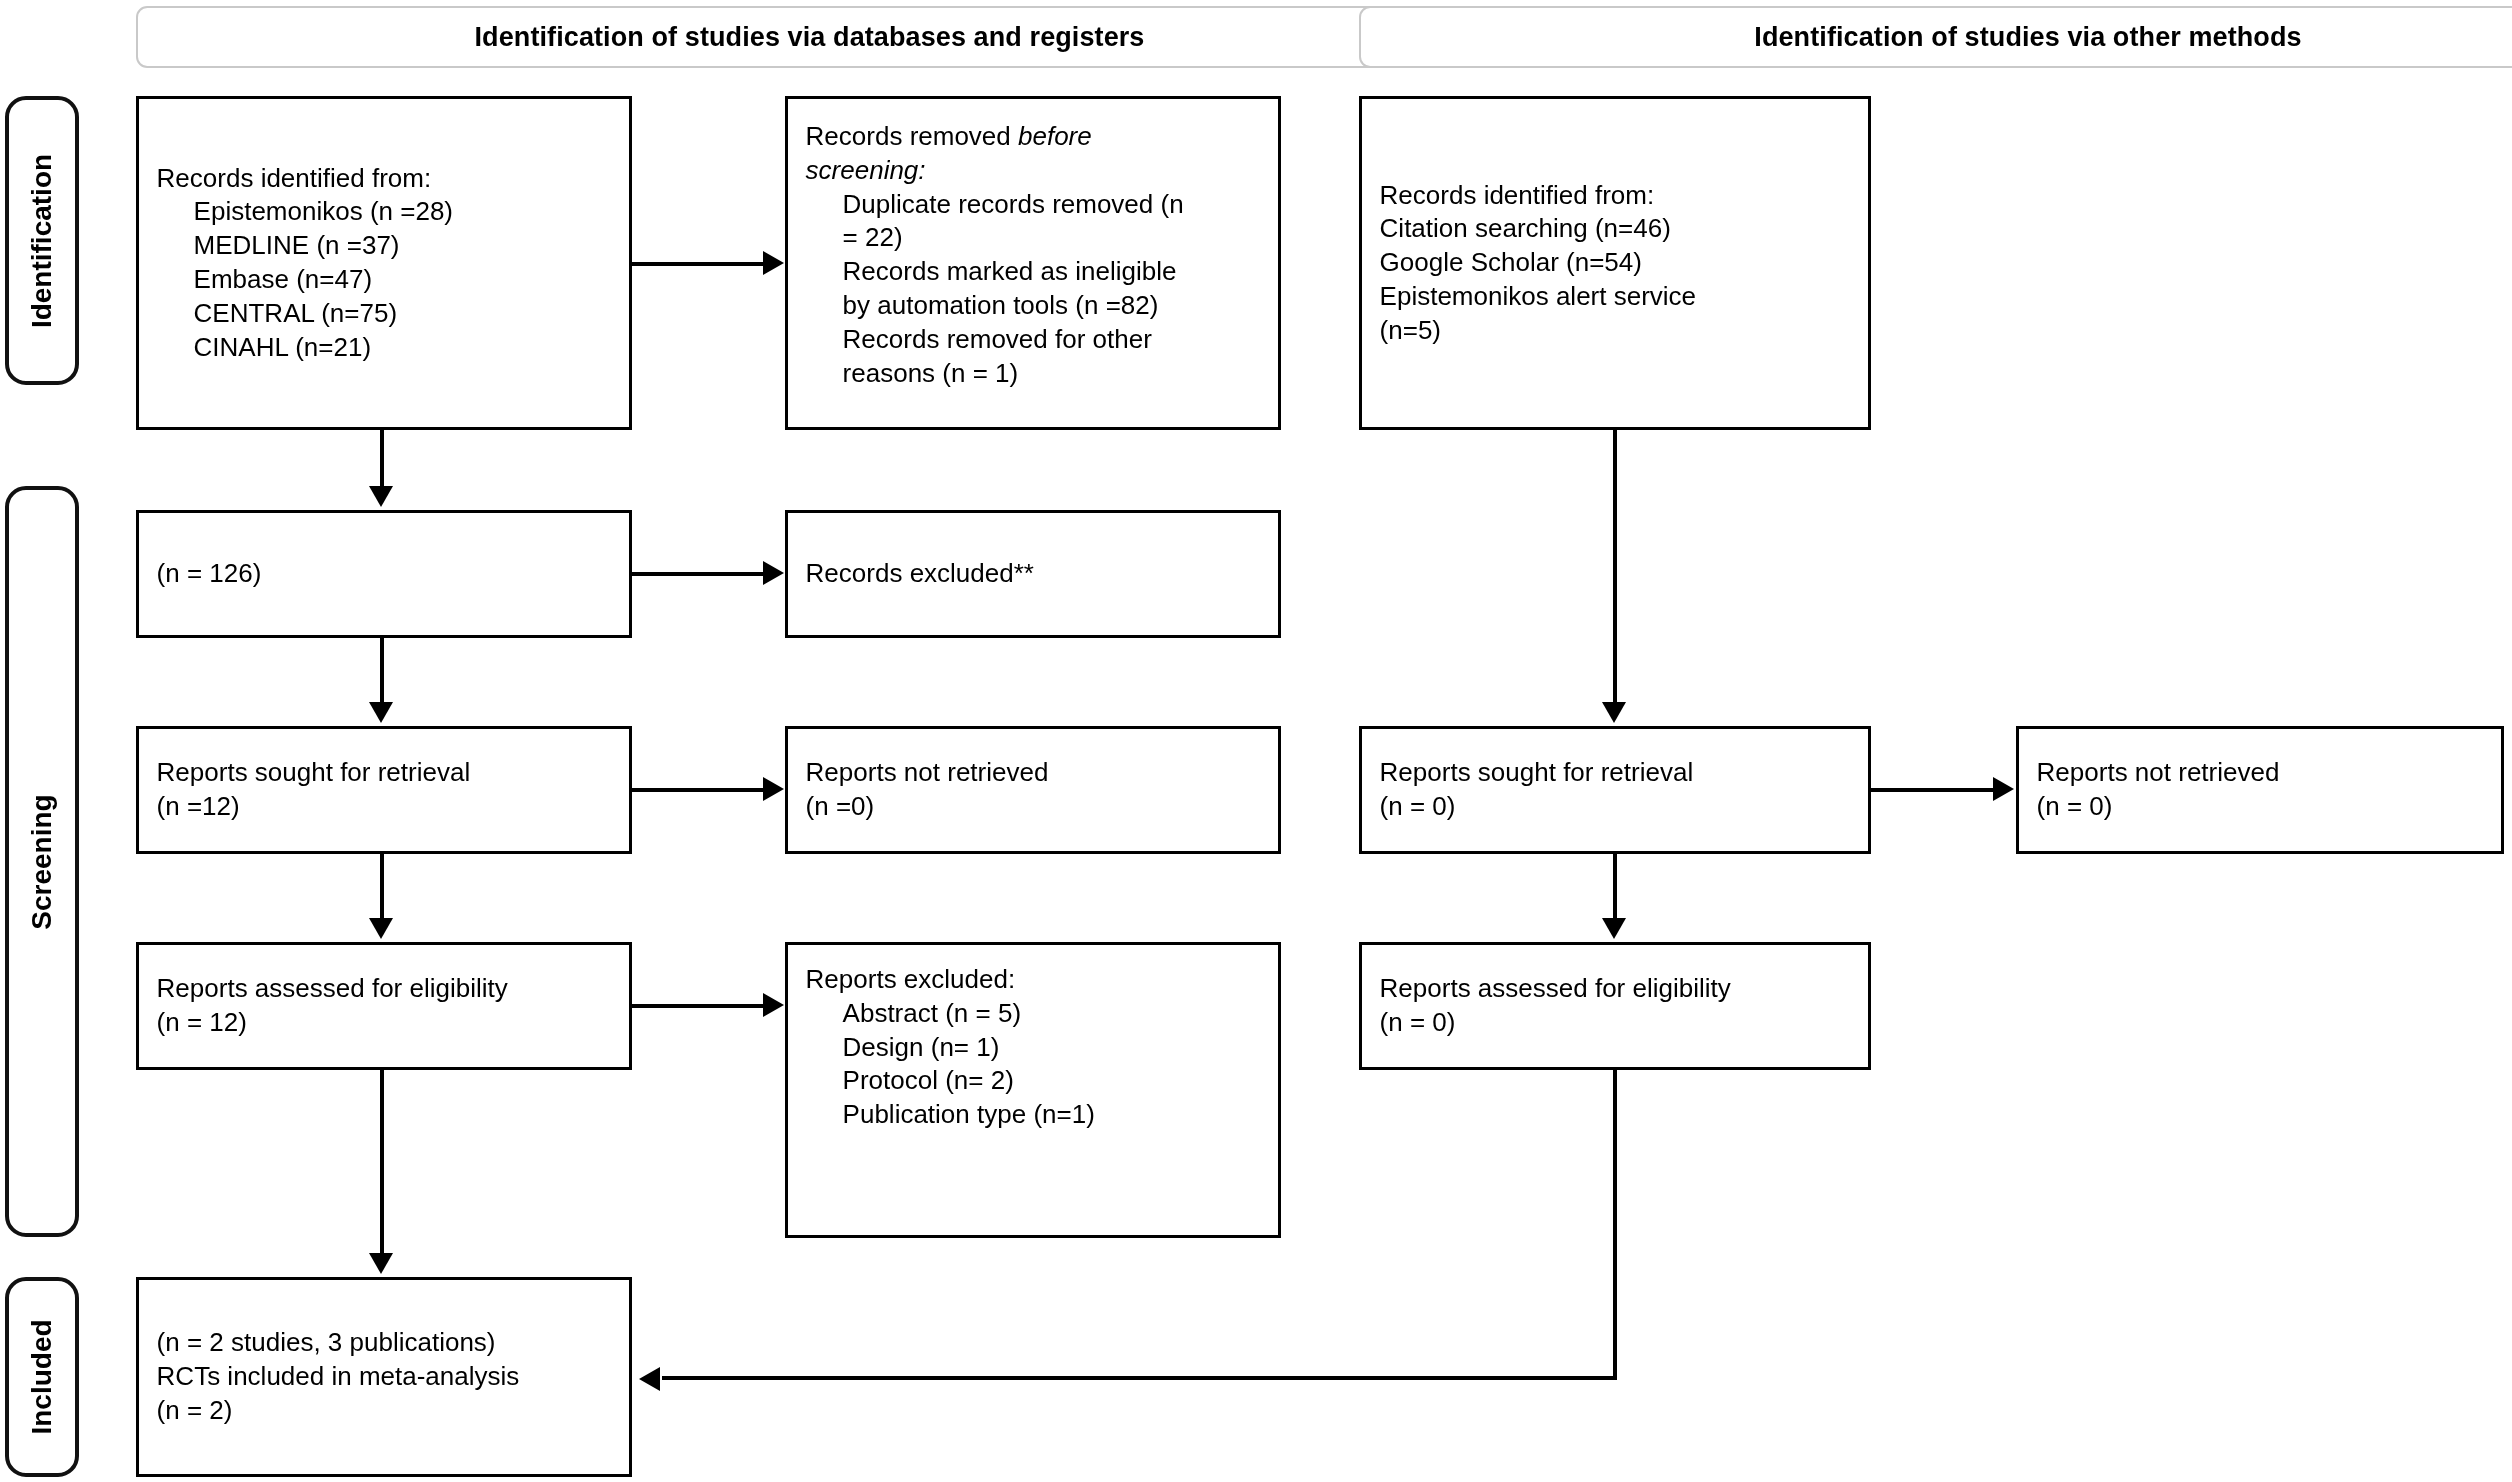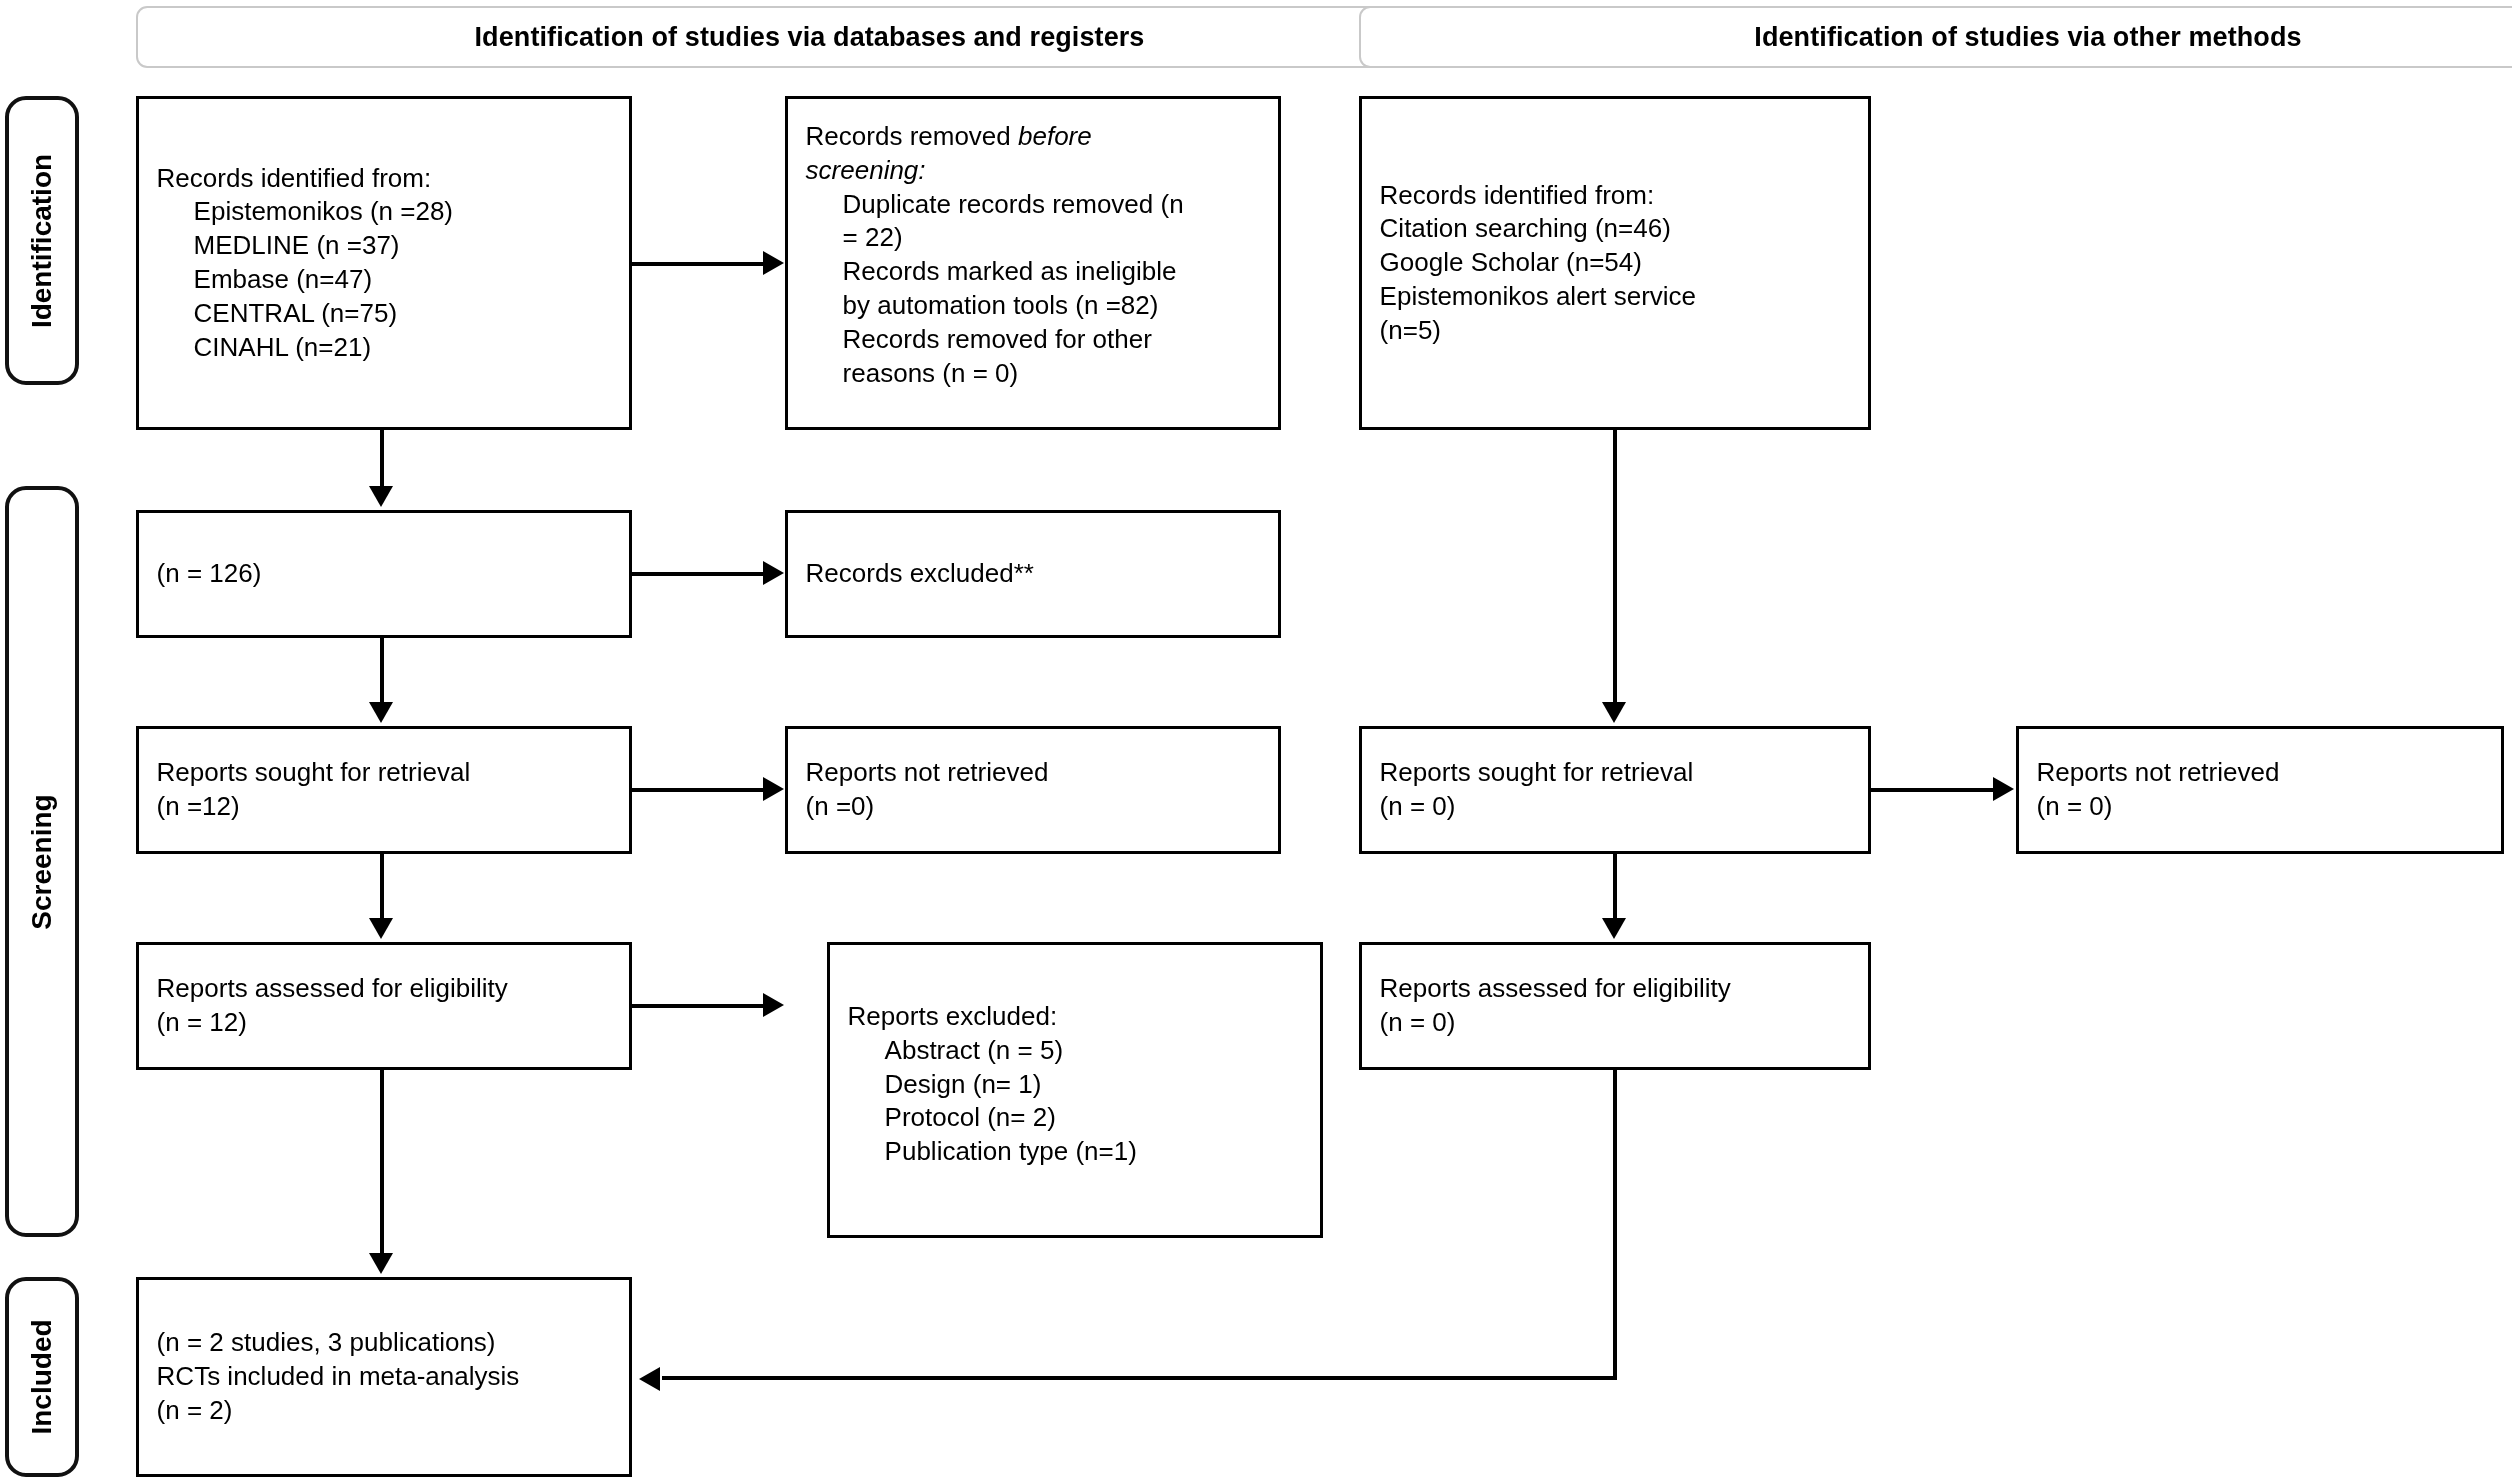--- a/index.html
+++ b/index.html
@@ -141,21 +141,21 @@
   </div>
 
   <div class="node" style="left:785px; top:96px; width:496px; height:334px; justify-content:flex-start; padding-top:21px;">
     <div class="line"><span>Records removed <i>before</i></span></div>
     <div class="line ital">screening:</div>
     <div class="line indent">Duplicate records removed (n</div>
     <div class="line indent">= 22)</div>
     <div class="line indent">Records marked as ineligible</div>
     <div class="line indent">by automation tools (n =82)</div>
     <div class="line indent">Records removed for other</div>
-    <div class="line indent">reasons (n = 0)</div>
+    <div class="line indent">reasons (n = 1)</div>
   </div>
 
   <div class="node" style="left:1359px; top:96px; width:512px; height:334px;">
     <div class="line">Records identified from:</div>
     <div class="line">Citation searching (n=46)</div>
     <div class="line">Google Scholar (n=54)</div>
     <div class="line">Epistemonikos alert service</div>
     <div class="line">(n=5)</div>
   </div>
 
@@ -206,21 +206,21 @@
   <div class="arrow-d" style="left:1602px; top:702px;"></div>
 
   <div class="hline" style="left:1869px; top:788px; width:126px;"></div>
   <div class="arrow-r" style="left:1993px; top:777px;"></div>
 
   <div class="node" style="left:136px; top:942px; width:496px; height:128px;">
     <div class="line">Reports assessed for eligibility</div>
     <div class="line">(n = 12)</div>
   </div>
 
-  <div class="node" style="left:785px; top:942px; width:496px; height:296px; justify-content:flex-start; padding-top:55px;margin-left:42px;">
+  <div class="node" style="left:785px; top:942px; width:496px; height:296px; justify-content:flex-start; padding-top:18px;">
     <div class="line">Reports excluded:</div>
     <div class="line indent">Abstract (n = 5)</div>
     <div class="line indent">Design (n= 1)</div>
     <div class="line indent">Protocol (n= 2)</div>
     <div class="line indent">Publication type (n=1)</div>
   </div>
 
   <div class="node" style="left:1359px; top:942px; width:512px; height:128px;">
     <div class="line">Reports assessed for eligibility</div>
     <div class="line">(n = 0)</div>

